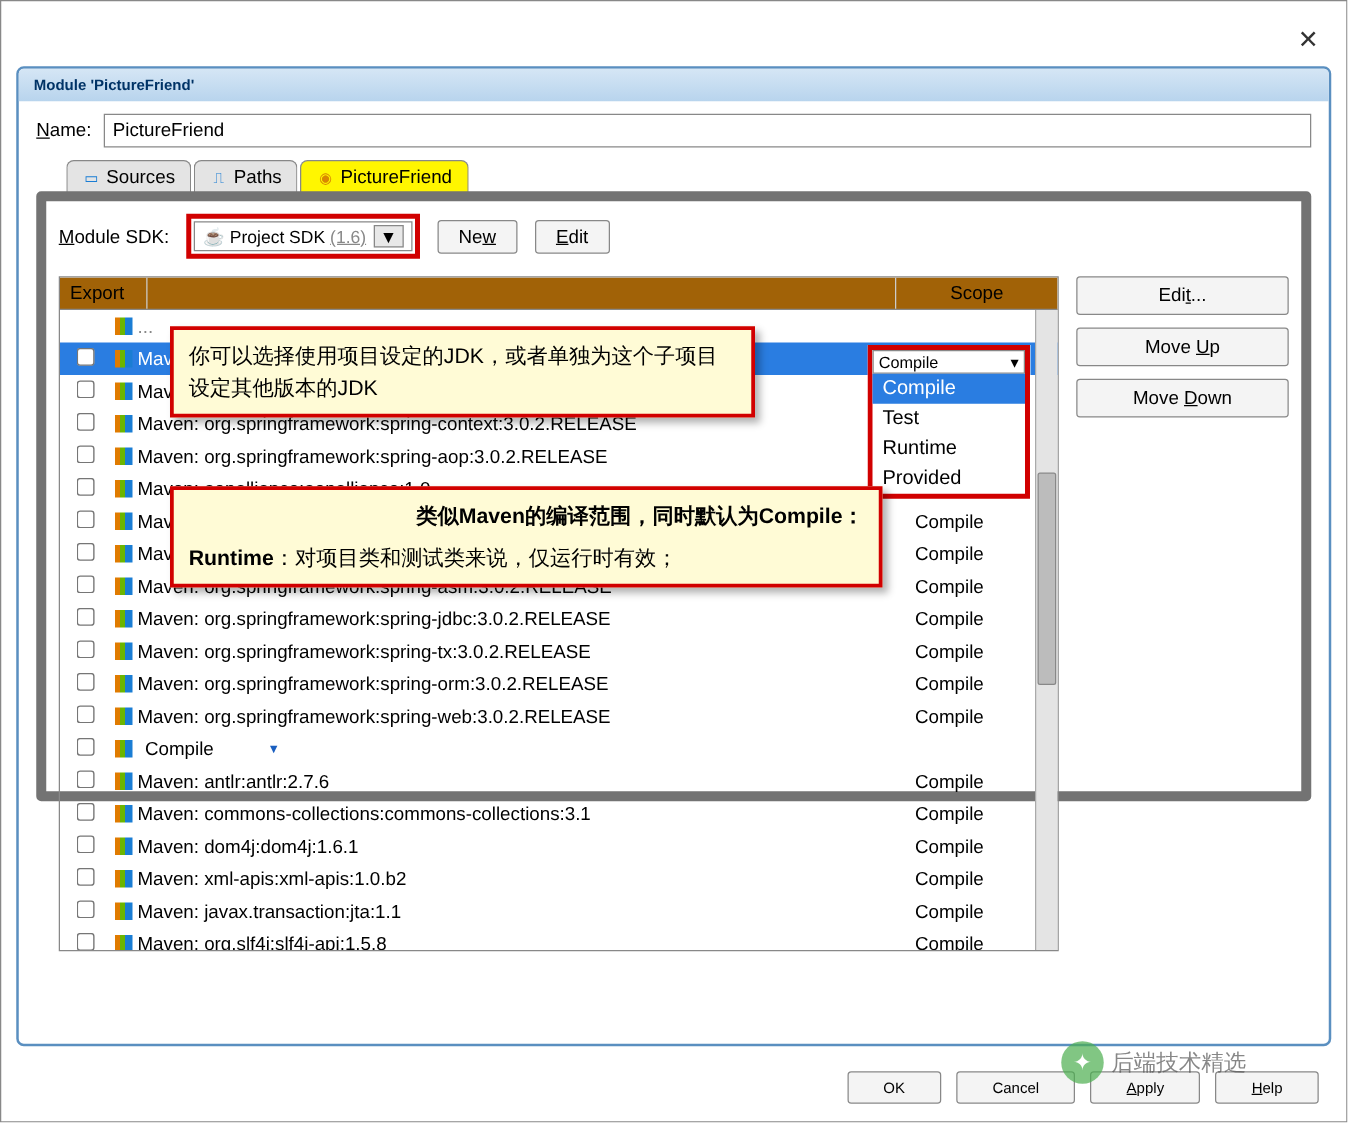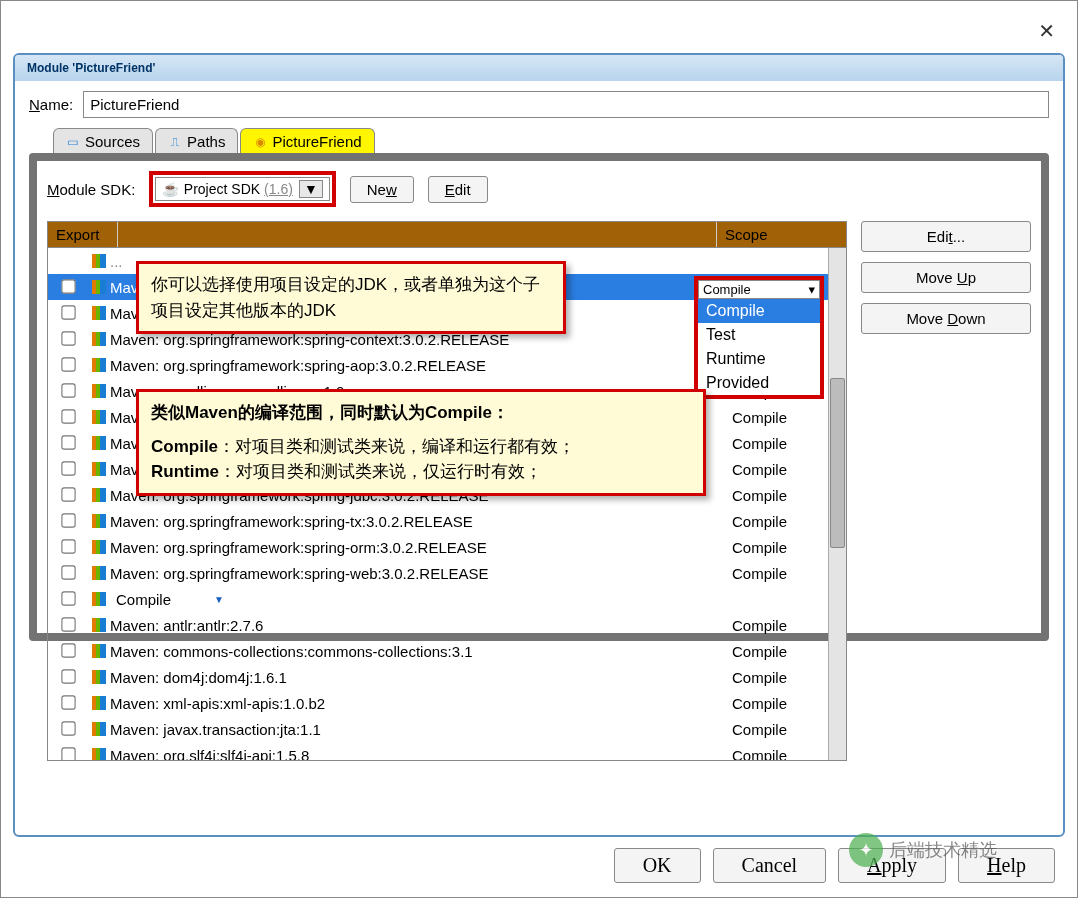--- a/index.html
+++ b/index.html
@@ -25,40 +25,40 @@
 .sdk-ver { color: #888; text-decoration: underline; }
 .sdk-arrow { border: 1px solid #888; padding: 0 4px; background: #e8e8e8; margin-left: 2px; }
 .btn { border: 1px solid #888; background: #f4f4f4; padding: 4px 16px; font-size: 15px; cursor: pointer; border-radius: 3px; }
 .btn u { text-decoration: underline; }
 .deps-area { display: flex; gap: 14px; height: 540px; }
 .deps-left { flex: 1; border: 1px solid #888; display: flex; flex-direction: column; position: relative; overflow: hidden; }
 .deps-header { display: flex; border-bottom: 1px solid #888; background: #a16207; }
 .deps-header .hcol { padding: 4px 8px; font-size: 15px; }
 .hcol.export { width: 70px; border-right: 1px solid #ccc; }
 .hcol.blank { flex: 1; }
-.hcol.scope { width: 130px; border-left: 1px solid #ccc; text-align: left; }
+.hcol.scope { width: 130px; border-left: 1px solid #ccc; text-align: center; }
 .deps-rows { flex: 1; overflow-y: auto; position: relative; }
 .dep-row { display: flex; align-items: center; height: 26px; font-size: 15px; }
 .dep-row.selected { background: #2a7de1; color: #fff; }
 .dep-check { width: 40px; text-align: center; }
 .dep-check input { transform: scale(1.1); }
 .dep-icon { width: 22px; display: flex; justify-content: center; }
 .lib-icon { display: inline-block; width: 14px; height: 14px; background: linear-gradient(90deg,#e07b00 0 30%,#6bb500 30% 60%,#1a7dd4 60% 100%); }
 .dep-name { flex: 1; white-space: nowrap; overflow: hidden; }
 .dep-scope { width: 120px; display: flex; align-items: center; justify-content: space-between; padding: 0 6px; }
 .dep-scope .arrow { color: #1a5fc0; font-size: 10px; }
 .scope-dropdown { position: absolute; border: 4px solid #d10000; background: #fff; width: 130px; z-index: 5; }
 .scope-dropdown .sel { background: #fff; border: 1px solid #888; font-size: 13px; padding: 1px 4px; display: flex; justify-content: space-between; }
 .scope-dropdown .opt { padding: 3px 8px; font-size: 16px; cursor: pointer; }
 .scope-dropdown .opt.hl { background: #2a7de1; color: #fff; }
 .deps-right { width: 170px; display: flex; flex-direction: column; gap: 10px; }
 .deps-right .btn { width: 100%; text-align: center; padding: 6px 4px; }
 .annotation { position: absolute; background: #fffbd6; border: 3px solid #d10000; padding: 8px 12px; font-size: 17px; line-height: 1.5; z-index: 10; box-shadow: 4px 4px 6px rgba(0,0,0,0.3); }
 .bottom-btns { position: absolute; bottom: 14px; right: 22px; display: flex; gap: 12px; }
-.bottom-btns .btn { padding: 5px 28px; font-size: 20px; font-family: Liberation Serif, serif; }
+.bottom-btns .btn { padding: 5px 28px; font-size: 12px; }
 .watermark { position: absolute; bottom: 30px; right: 80px; display: flex; align-items: center; gap: 6px; opacity: 0.7; font-size: 18px; color: #555; z-index: 20; }
 .wm-circle { width: 34px; height: 34px; border-radius: 50%; background: #4caf50; display: flex; align-items: center; justify-content: center; color: #fff; font-size: 18px; }
 .scrollbar { position: absolute; right: 0; top: 0; bottom: 0; width: 18px; background: #e4e4e4; border-left: 1px solid #aaa; }
 .scroll-thumb { position: absolute; right: 1px; top: 130px; width: 15px; height: 170px; background: #bcbcbc; border: 1px solid #888; border-radius: 2px; }
 </style>
 </head>
 <body>
 
 <div class="outer">
   <div class="close-x">✕</div>
@@ -348,25 +348,24 @@
             <button class="btn">Edi<u>t</u>...</button>
             <button class="btn">Move <u>U</u>p</button>
             <button class="btn">Move <u>D</u>own</button>
           </div>
         </div>
 
       </div>
     </div>
   </div>
 
-  <div class="annotation" style="top:260px; left:135px; width:430px;">你可以选择使用项目设定的JDK，或者单独为这个子项目设定其他版本的JDK</div>
+  <div class="annotation" style="top:260px; left:135px; width:468px;">你可以选择使用项目设定的JDK，或者单独为这个子项目设定其他版本的JDK</div>
 
   <div class="annotation" style="top:388px; left:135px; width:570px;">
-    <div style="font-weight:bold; margin-bottom:8px;">类似Maven的编译范围，同时默认为Compile：</div>
-    <div><b>Compile</b>：对项目类和测试类来说，编译和运行都有效；</div>
+    <div style="font-weight:bold; margin-bottom:8px;text-align:right;">类似Maven的编译范围，同时默认为Compile：</div>
     <div><b>Runtime</b>：对项目类和测试类来说，仅运行时有效；</div>
   </div>
 
   <div class="bottom-btns">
     <button class="btn">OK</button>
     <button class="btn">Cancel</button>
     <button class="btn"><u>A</u>pply</button>
     <button class="btn"><u>H</u>elp</button>
   </div>
 

